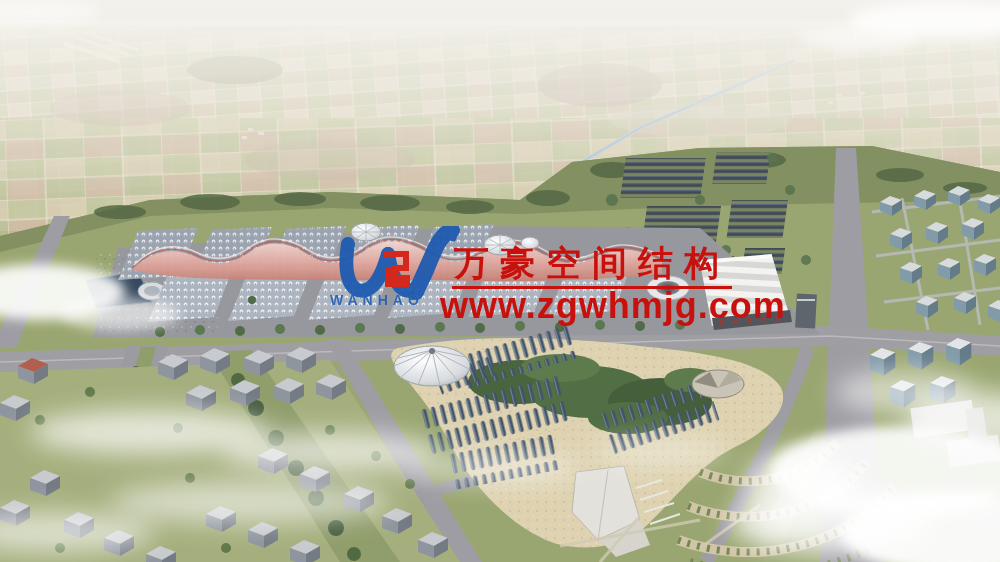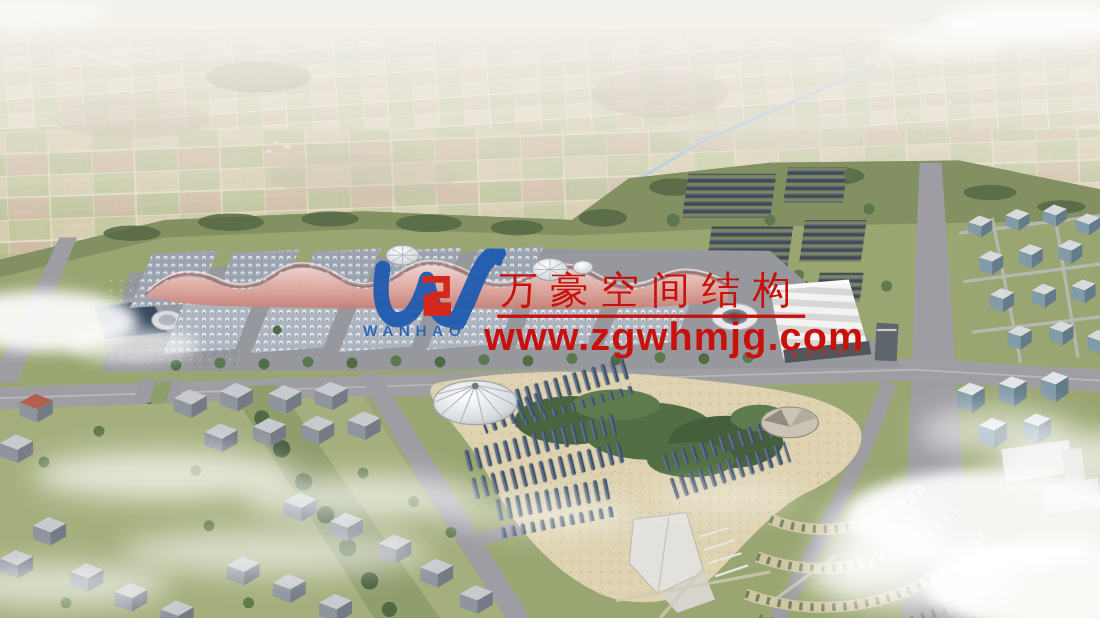--- a/index.html
+++ b/index.html
@@ -11,21 +11,21 @@
   .scene-art{position:absolute;left:0;top:0;}
   .watermark{position:absolute;left:0;top:0;width:1000px;height:562px;pointer-events:none;}
   .wm-logo{position:absolute;left:338px;top:226px;width:126px;height:92px;}
   .wm-logo-text{
     position:absolute;left:330px;top:292px;width:140px;text-align:left;
     color:var(--logo-blue,#1f5bb0);font-weight:bold;font-size:14px;letter-spacing:5px;
     opacity:.88;text-shadow:0 0 1px rgba(255,255,255,.35);
   }
   .wm-company{
     position:absolute;left:452px;top:246px;
-    font-family:"Liberation Serif",serif;font-weight:normal;font-size:35px;
+    font-family:"Liberation Serif",serif;font-weight:bold;font-size:35px;
     color:var(--watermark-red,#c8100c);letter-spacing:11px;line-height:1.05;
     border-bottom:3px solid var(--watermark-red,#c8100c);padding:0 2px 3px 2px;
   }
   .wm-site{
     position:absolute;left:440px;top:287px;
     font-family:Liberation Sans, sans-serif;font-weight:bold;font-size:36px;
     color:var(--watermark-red,#c8100c);letter-spacing:1px;line-height:1.05;
   }
 </style>
 </head>

